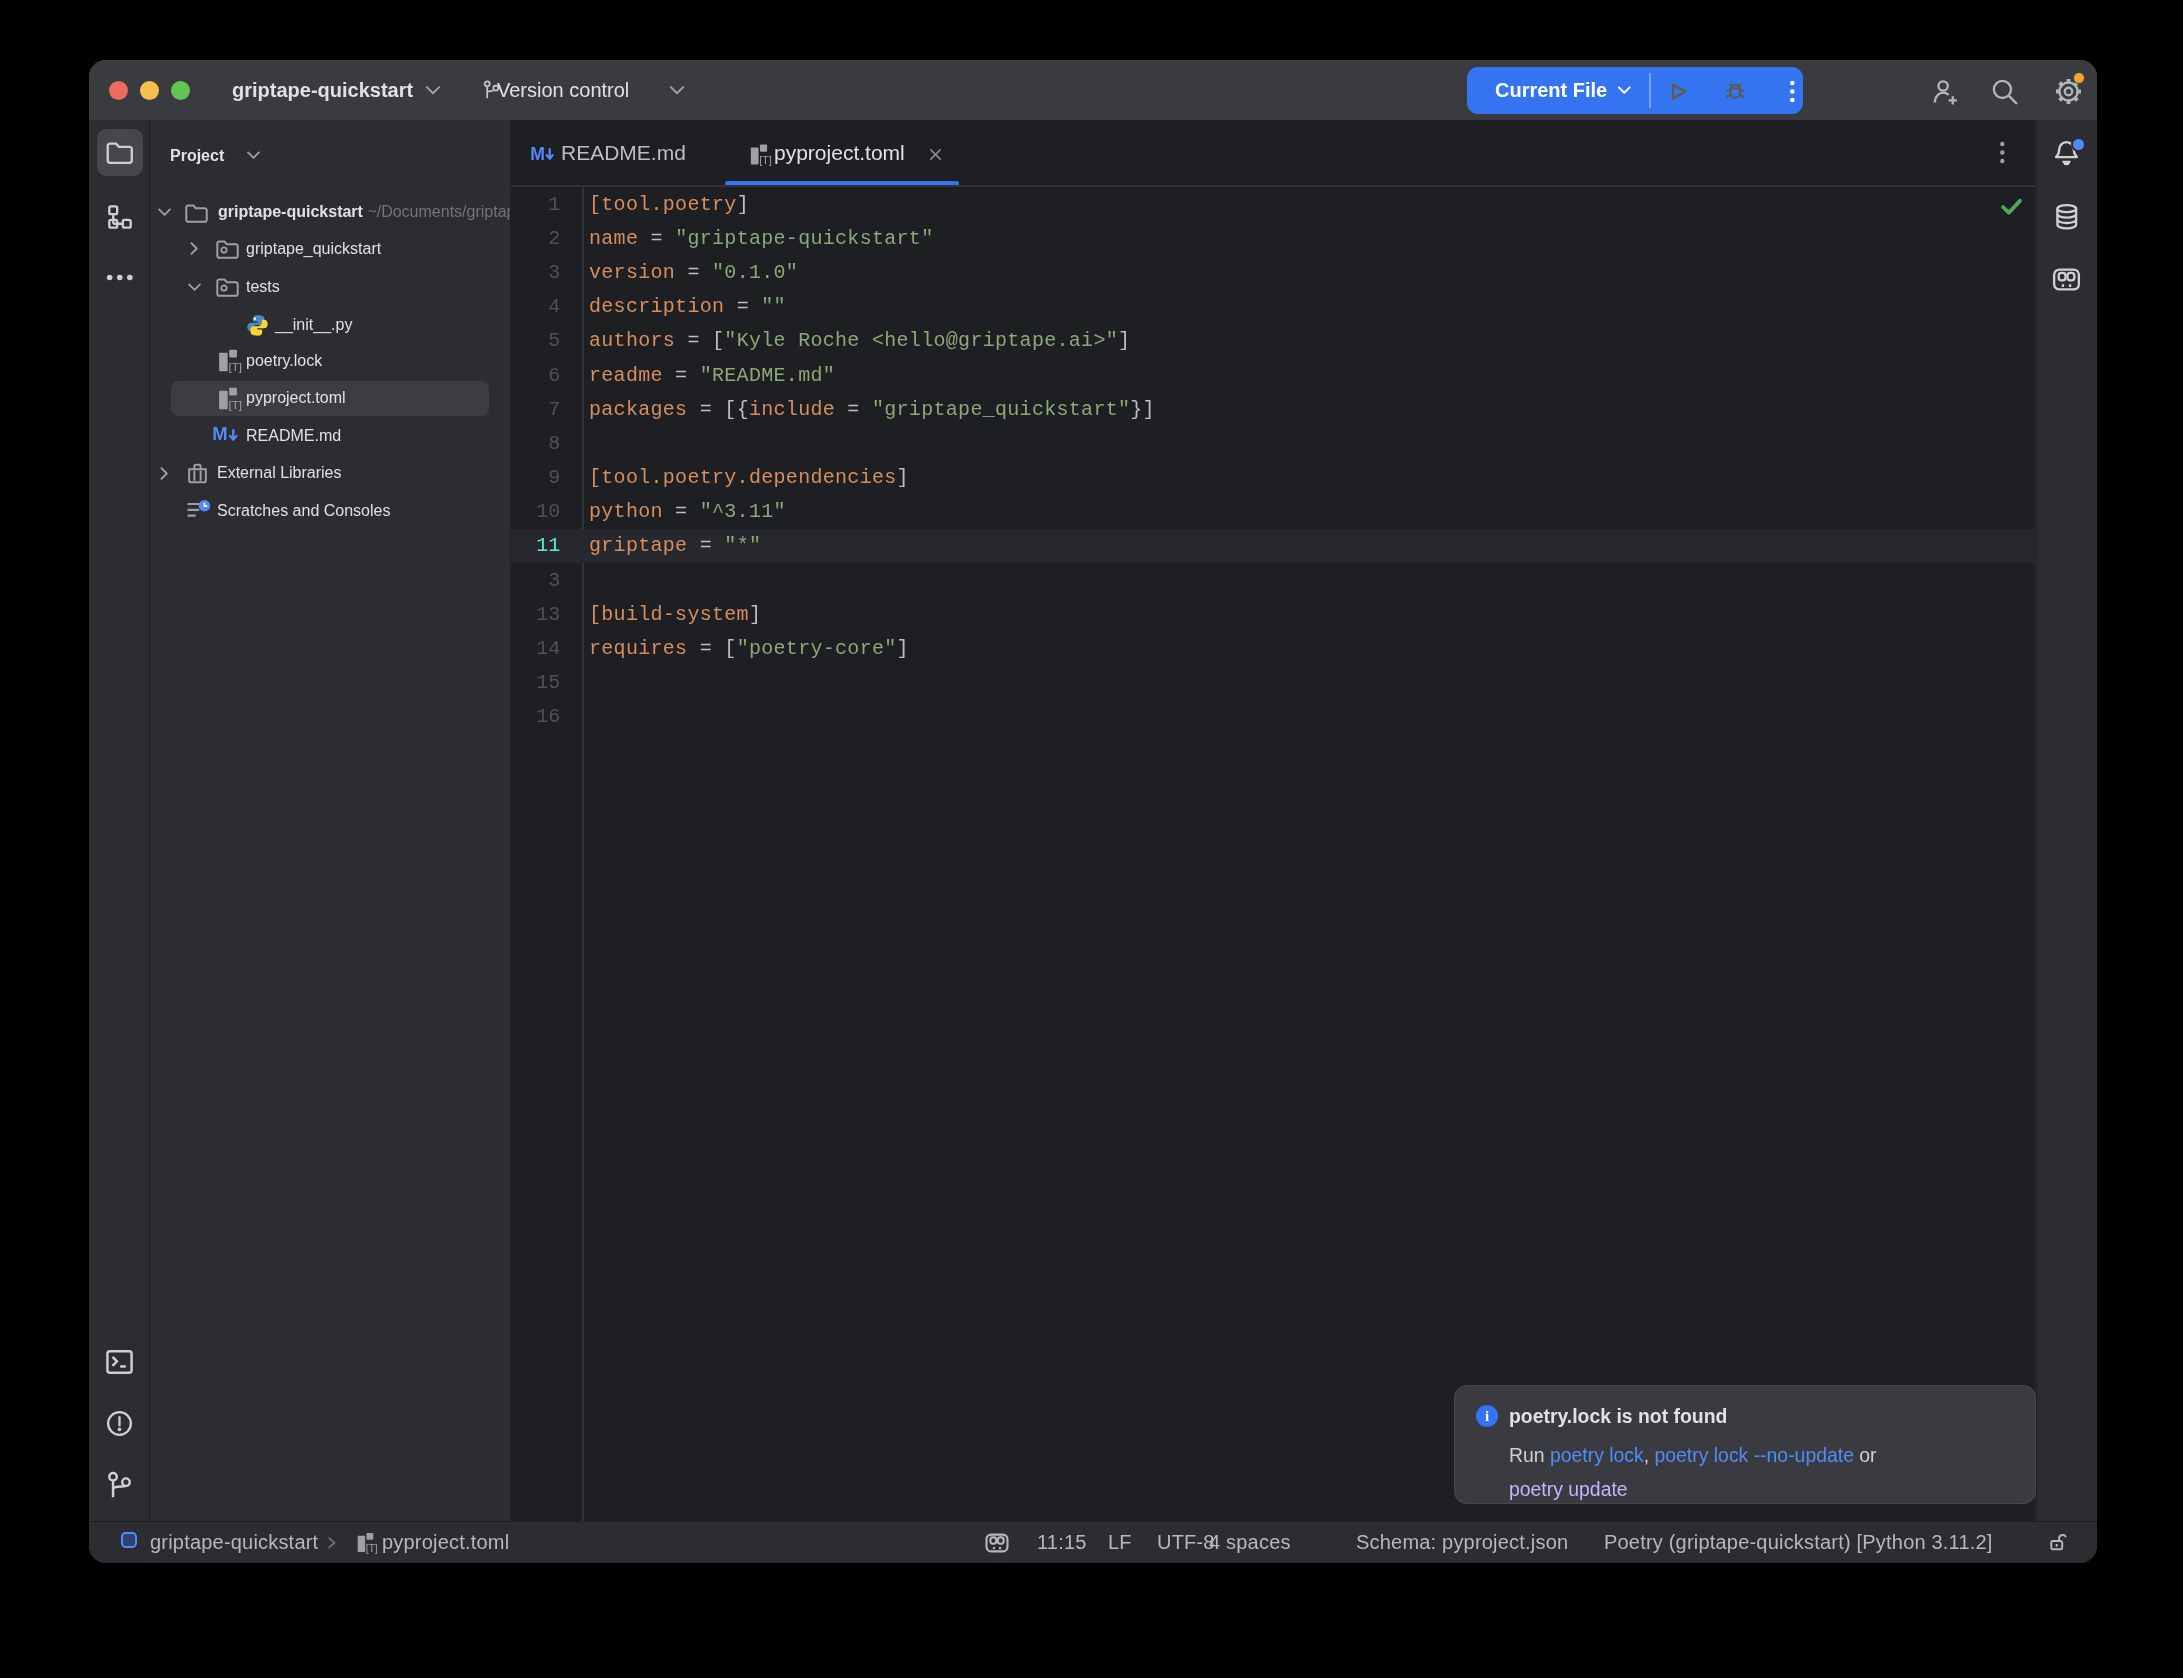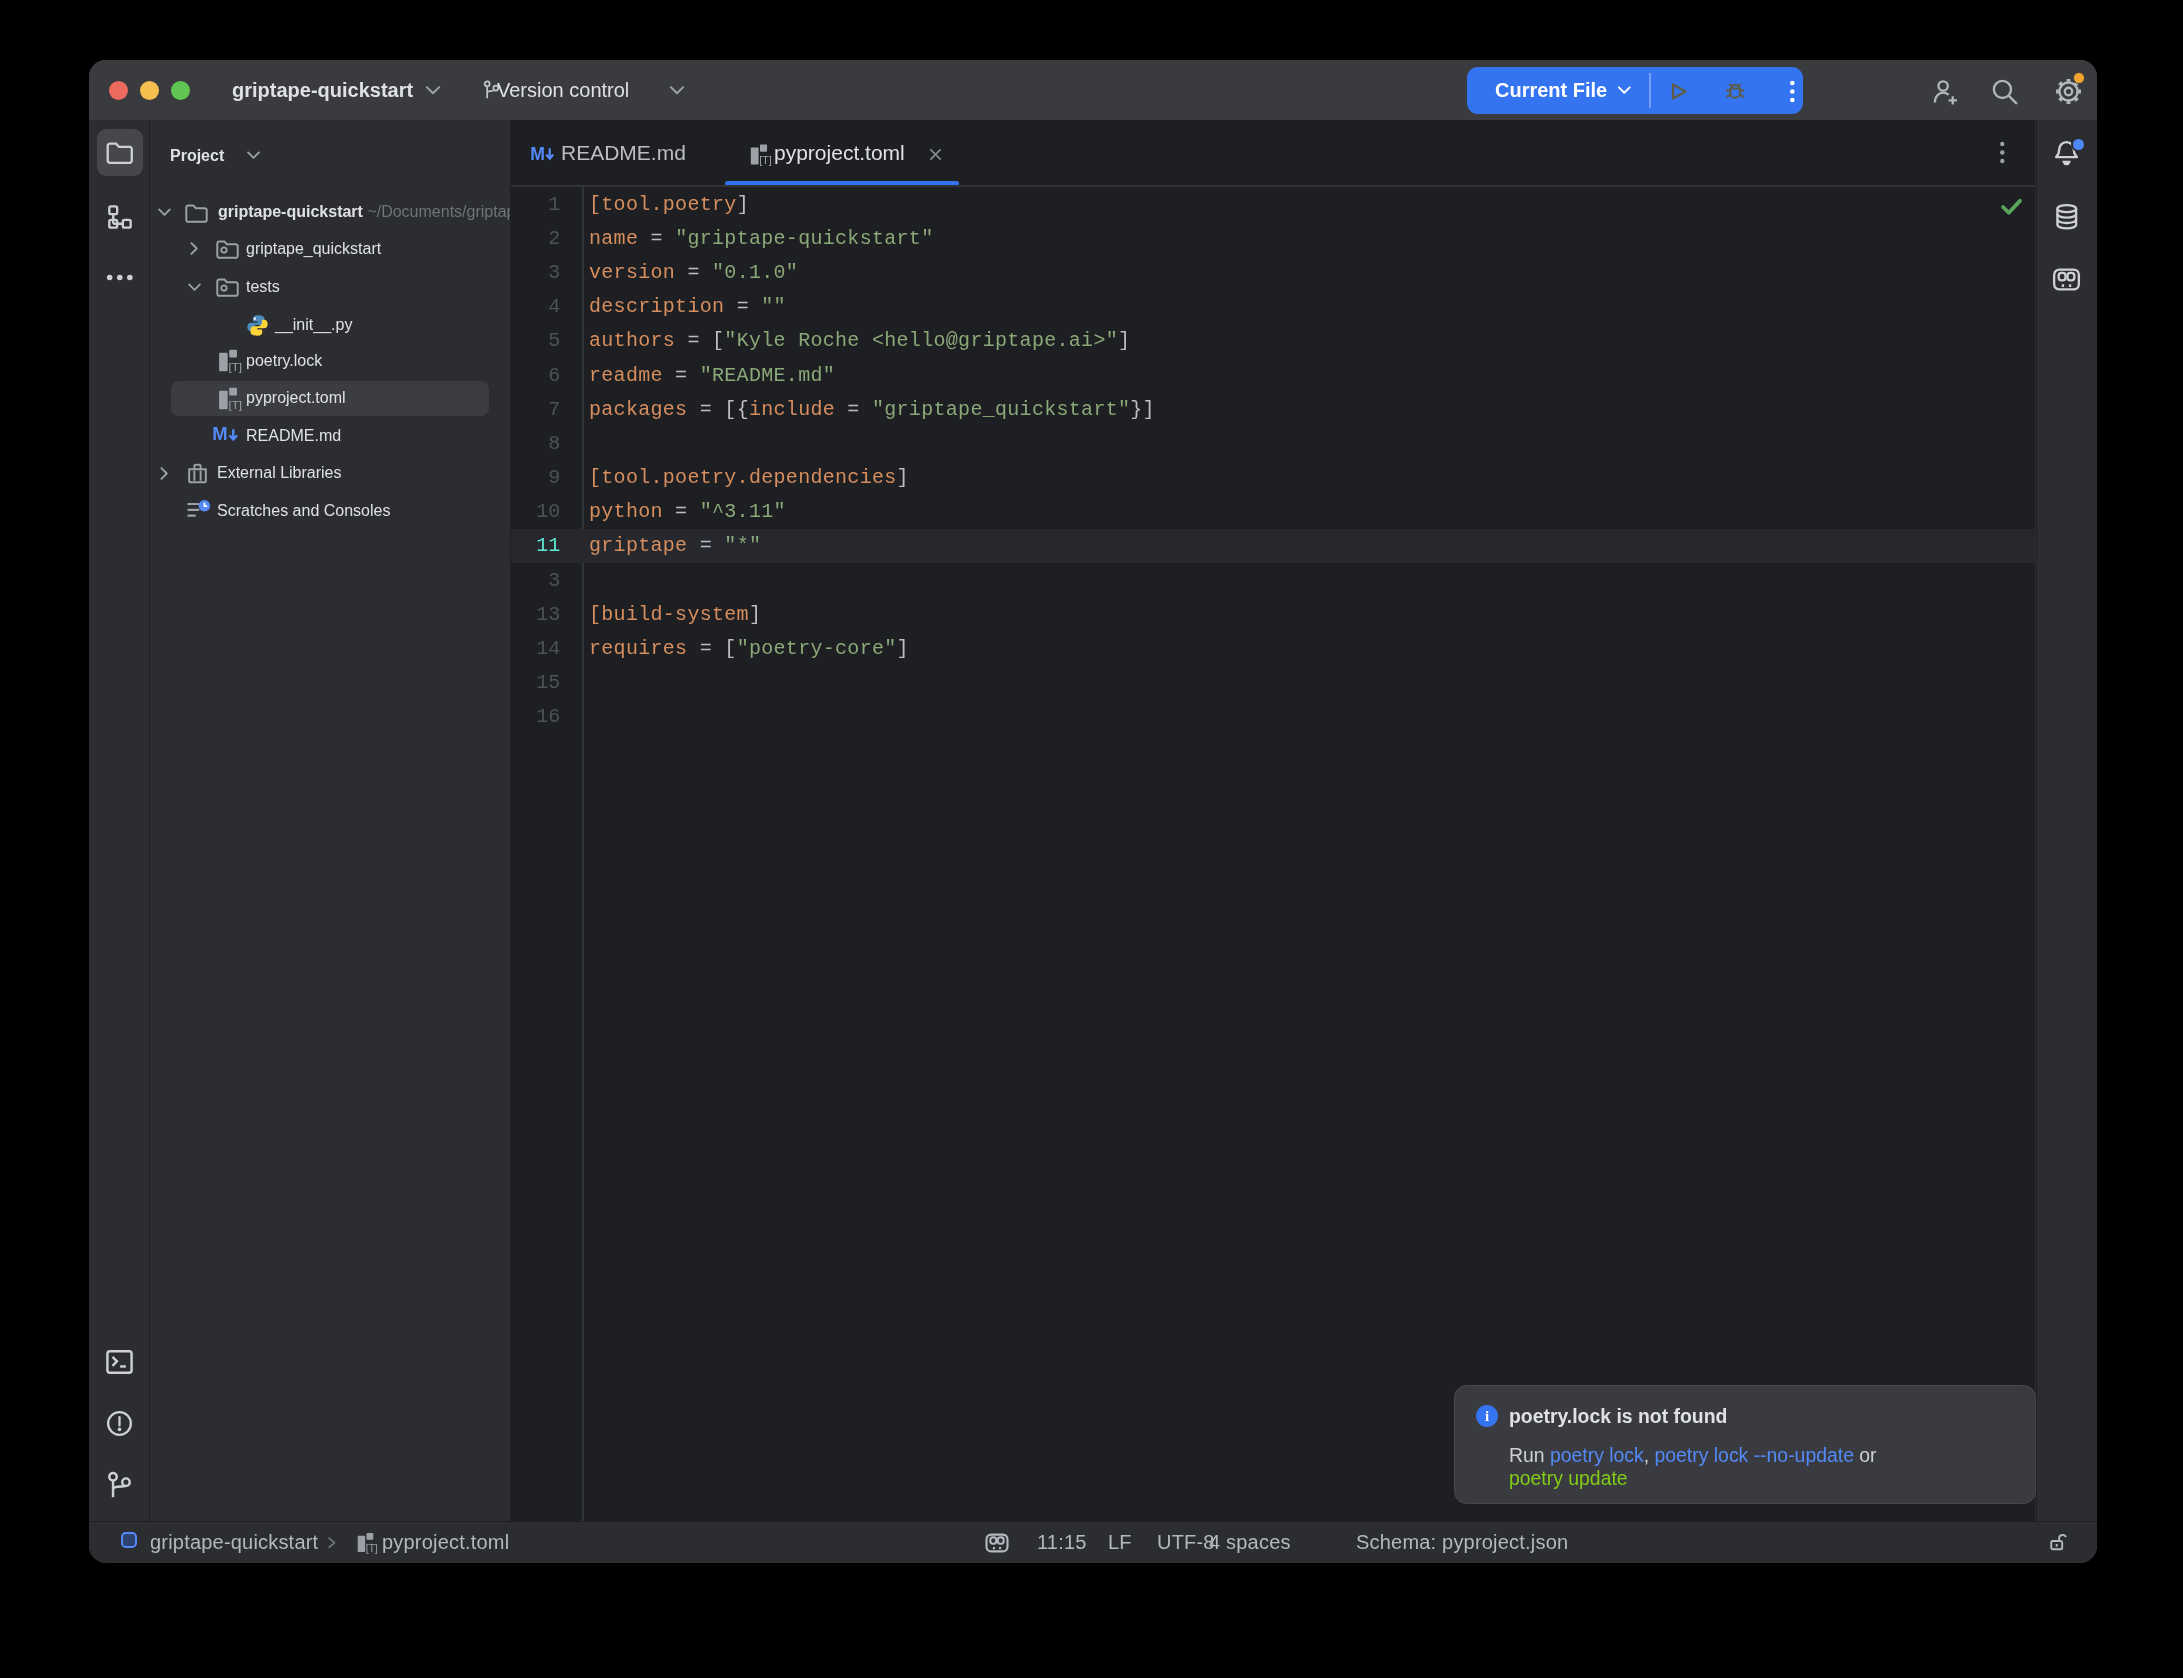--- a/index.html
+++ b/index.html
@@ -339,30 +339,31 @@
           <rect x="6.3" y="7.2" width="5" height="5.4" rx="2"></rect>
           <rect x="12.7" y="7.2" width="5" height="5.4" rx="2"></rect>
           <path d="M9.4 15.4 v2 M14.6 15.4 v2"></path>
         </g>
       </svg>
     <div class="st" style="left:948px">11:15</div>
     <div class="st" style="left:1019px">LF</div>
     <div class="st" style="left:1068px">UTF-8</div>
     <div class="st" style="left:1120px">4 spaces</div>
     <div class="st" style="left:1267px">Schema: pyproject.json</div>
+    <div class="st" style="left:1515px">Poetry (griptape-quickstart) [Python 3.11.2]</div>
     <svg class="abs" style="left:1956px;top:7.8px" width="25" height="25" viewBox="0 0 24 24">
         <g fill="none" stroke="#B4B8BF" stroke-width="1.8">
           <rect x="6" y="10.5" width="10.5" height="8" rx="1.5"></rect>
           <path d="M13.5 10.2 V8 a3.4 3.4 0 0 1 6.6 -1"></path>
           <path d="M11.2 13.5 v2.5"></path>
         </g>
       </svg>
   </div>
 
   <div class="abs" style="left:1365px;top:1325px;width:582px;height:119px;background:#393B40;border-radius:12.4px;border:0.8px solid #46484D;font-size:19.4px;color:#DFE1E5">
     <div class="abs" style="left:21px;top:18.6px;width:22px;height:22px;border-radius:50%;background:#3574F0"></div>
     <div class="abs" style="left:21px;top:18.6px;width:22px;height:22px;text-align:center;line-height:22px;color:#fff;font-size:14.8px;font-weight:bold;font-family:'Liberation Serif',serif">i</div>
     <div class="abs" style="left:54px;top:18.6px;font-weight:bold">poetry.lock is not found</div>
     <div class="abs" style="left:54px;top:58px;height:23px;line-height:23px;color:#CED0D6">Run <span style="color:#548AF7">poetry lock</span>, <span style="color:#548AF7">poetry lock --no-update</span> or</div>
-    <div class="abs" style="left:54px;top:81px;height:23px;line-height:23px;color:#84cc16">poetry update</div>
+    <div class="abs" style="left:54px;top:92px;height:23px;line-height:23px;color:#c4b5fd">poetry update</div>
   </div>
 </div>
 
 
 </body></html>

